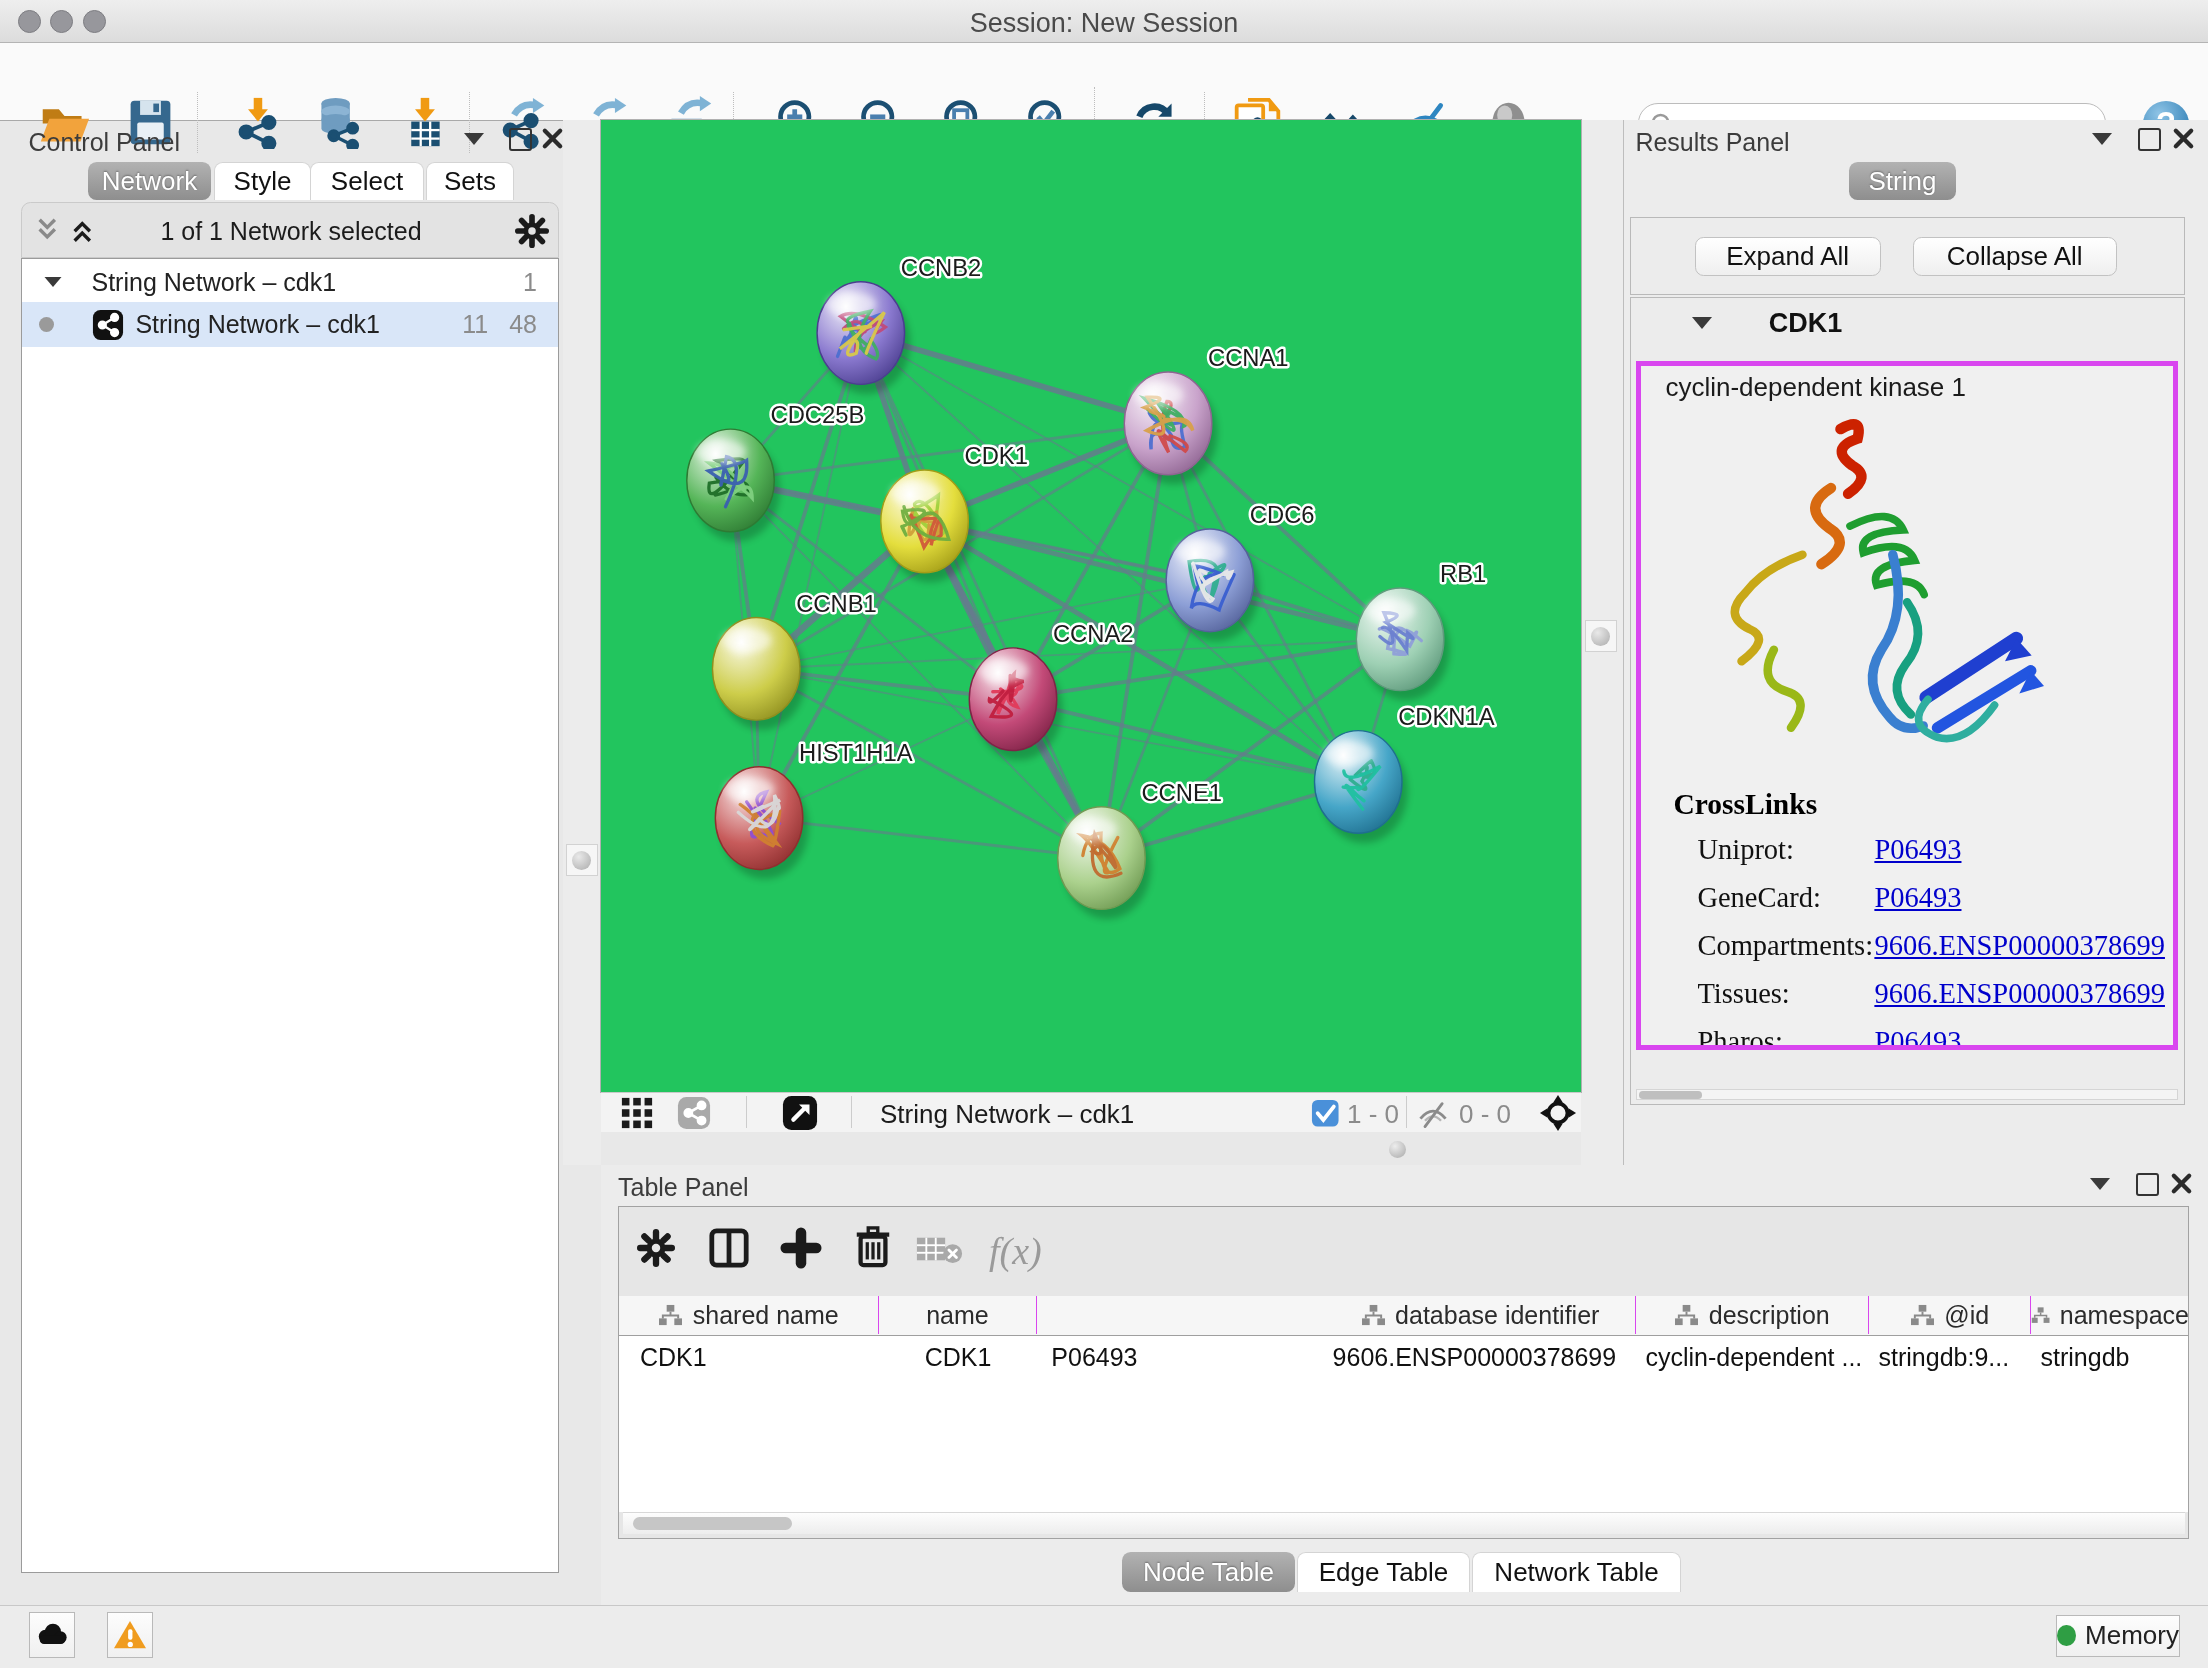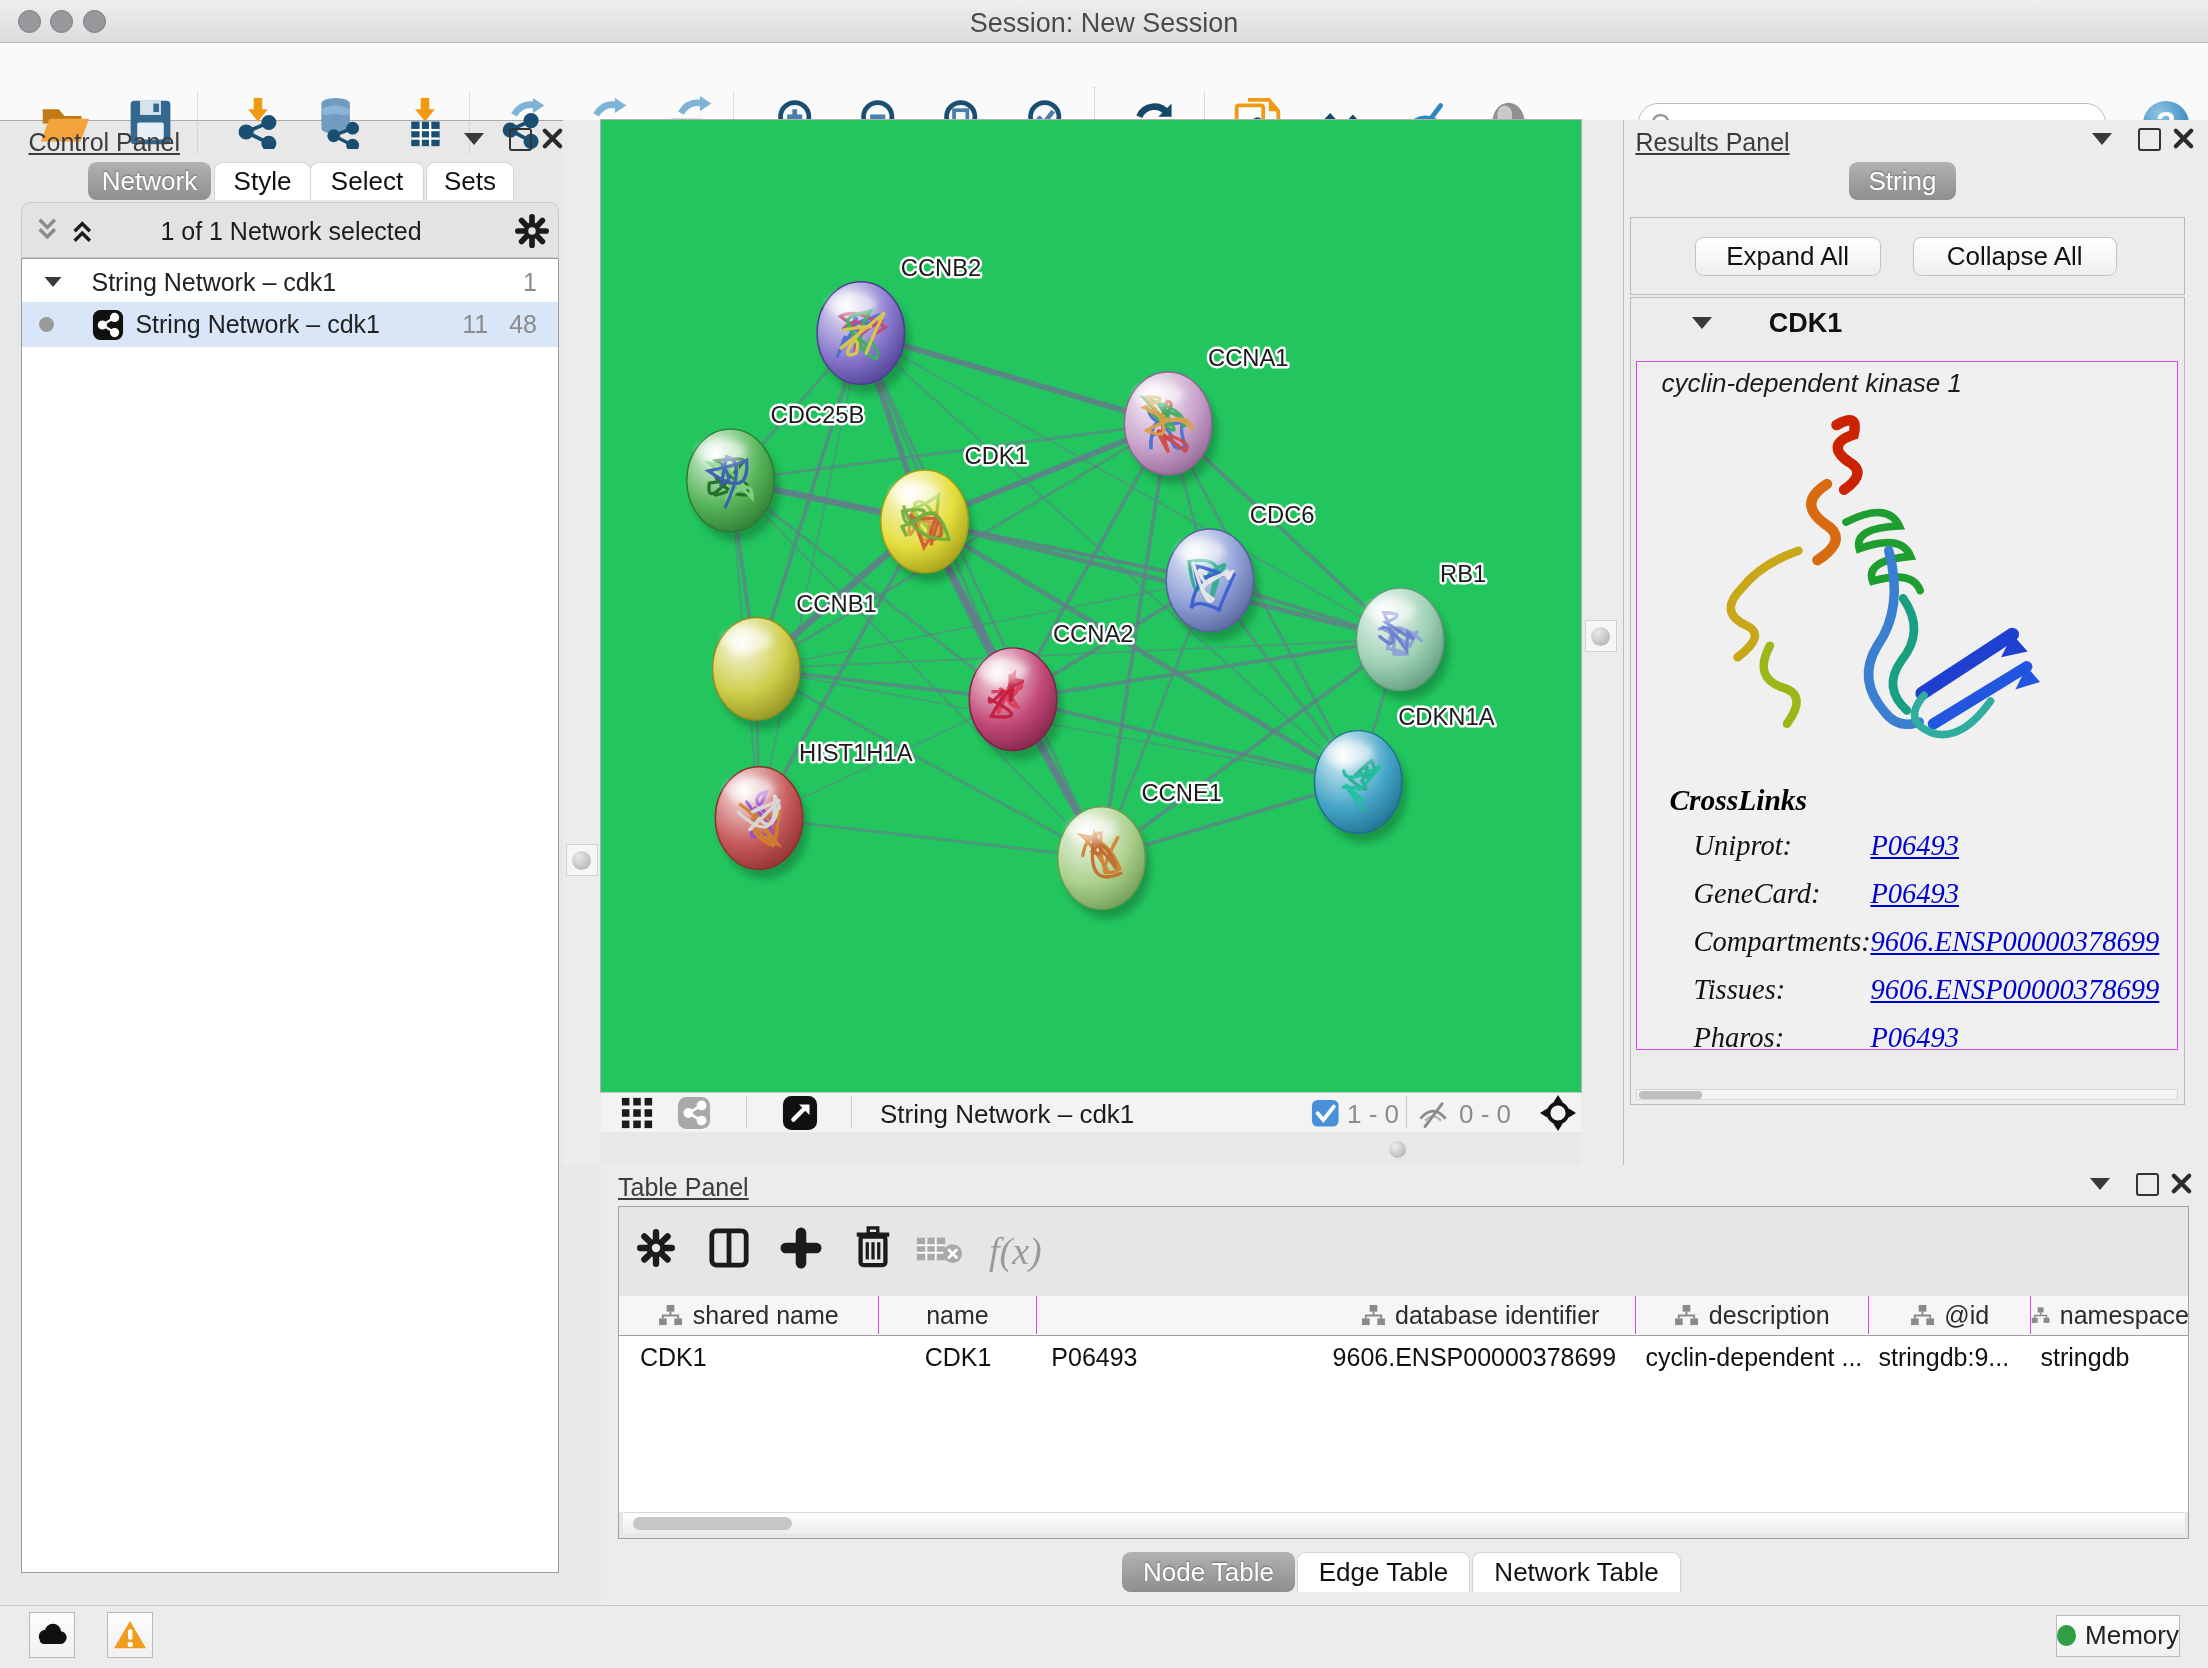--- a/index.html
+++ b/index.html
@@ -10,21 +10,21 @@
   .titlebar{left:0;top:0;width:2208px;height:42px;
     background:linear-gradient(#eeeeee,#dcdcdc);border-bottom:1px solid #b4b4b4;}
   .tl-circle{width:21px;height:21px;border-radius:50%;background:#97979c;border:1px solid #7d7d82;top:9.5px;}
   .win-title{width:100%;text-align:center;top:7.6px;font-size:27px;color:#4a4a4a;}
   
   .toolbar{left:0;top:43px;width:2208px;height:77px;background:#fafafa;border-bottom:1px solid #a9a9a9;}
   .tbi{top:53px;width:53px;height:53px;}
   .tbsep{top:49px;width:0;height:61px;border-left:1.9px dotted #bdbdbd;}
   .searchbox{left:1638px;top:60px;width:466px;height:40px;background:#fff;border:1px solid #bcbcbc;border-radius:20px;}
   
-  .panel-title{font-size:25px;color:#3c3c3c;text-decoration:underline;}
+  .panel-title{font-size:25px;color:#3c3c3c;}
   .tri-down{width:0;height:0;border-left:10.5px solid transparent;border-right:10.5px solid transparent;border-top:12.4px solid #3a3a3a;}
   .float-box{width:19px;height:19px;border:2.9px solid #333;border-radius:2.9px;background:transparent;}
   .tab{height:38px;border-radius:8.6px 8.6px 0 0;background:#fff;border:1px solid #d4d4d4;border-bottom:none;
        display:flex;align-items:center;justify-content:center;font-size:26px;color:#111;box-sizing:border-box;}
   .tab.on{background:linear-gradient(#b2b2b2,#8e8e8e);color:#fff;border:none;border-radius:8.6px;
           text-shadow:0 -1px 1.9px rgba(0,0,0,.35);}
   .btn{background:linear-gradient(#ffffff,#efefef);border:1px solid #c2c2c2;border-radius:8.6px;
        display:flex;align-items:center;justify-content:center;font-size:26px;color:#111;box-sizing:border-box;}
   
   .strip{left:21px;top:202px;width:538px;height:56px;background:#e3e3e3;border:1px solid #cacaca;
@@ -675,21 +675,21 @@
         <span>Expand All</span>
         </div>
       <div class="abs btn" style="left:282px;top:19px;width:204px;height:39px;">
         <span>Collapse All</span>
         </div>
     </div>
 
     <div class="abs rbox" style="left:5.7px;top:177px;width:555px;height:808px;">
       <div class="abs tri-down" style="left:61px;top:19px;"></div>
       <div class="abs" style="left:138px;top:9.5px;font-size:27px;font-weight:bold;color:#111;">CDK1</div>
-      <div class="abs" style="left:5.7px;top:63px;width:542px;height:689px;background:#f0f0f0;border:1px solid #d946ef;box-sizing:border-box;overflow:hidden;font-style:italic;">
+      <div class="abs" style="left:5.7px;top:63px;width:542px;height:689px;background:#f0f0f0;border:5px solid #d946ef;box-sizing:border-box;overflow:hidden;">
         <div class="abs" style="left:24px;top:5.7px;font-size:26px;color:#1b1b1b;">cyclin-dependent kinase 1</div>
 
         <svg class="abs" style="left:38px;top:46px;width:380px;height:371px;" viewBox="0 0 380 390">
           <g fill="none" stroke-linecap="round">
             <path d="M160 18 q24 -14 18 10 q-30 10 -6 28 q22 12 -4 30" stroke="#cc2200" stroke-width="11"></path>
             <path d="M150 80 q-32 20 -2 42 q26 16 -8 38" stroke="#d86a10" stroke-width="11"></path>
             <path d="M120 150 q-40 14 -60 40 q-24 24 4 38 q24 10 -8 34" stroke="#c8a818" stroke-width="9"></path>
             <path d="M90 250 q-18 34 14 44 q26 8 4 38" stroke="#9ab818" stroke-width="9"></path>
             <path d="M170 120 q44 -22 56 4 q-48 2 -42 24 q44 -16 54 8 q-48 4 -40 26 q42 -12 50 10" stroke="#1f9e30" stroke-width="8"></path>
             <path d="M230 200 q24 34 -2 66 q-20 28 6 52" stroke="#18a080" stroke-width="9"></path>

